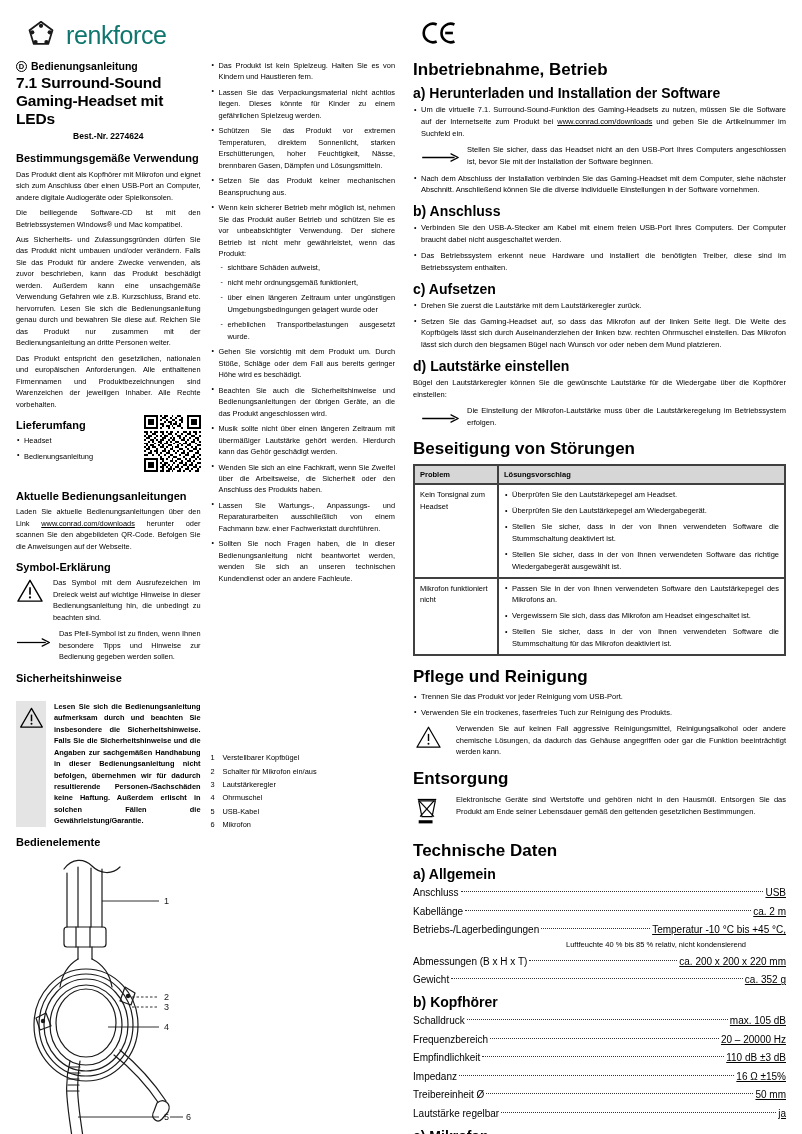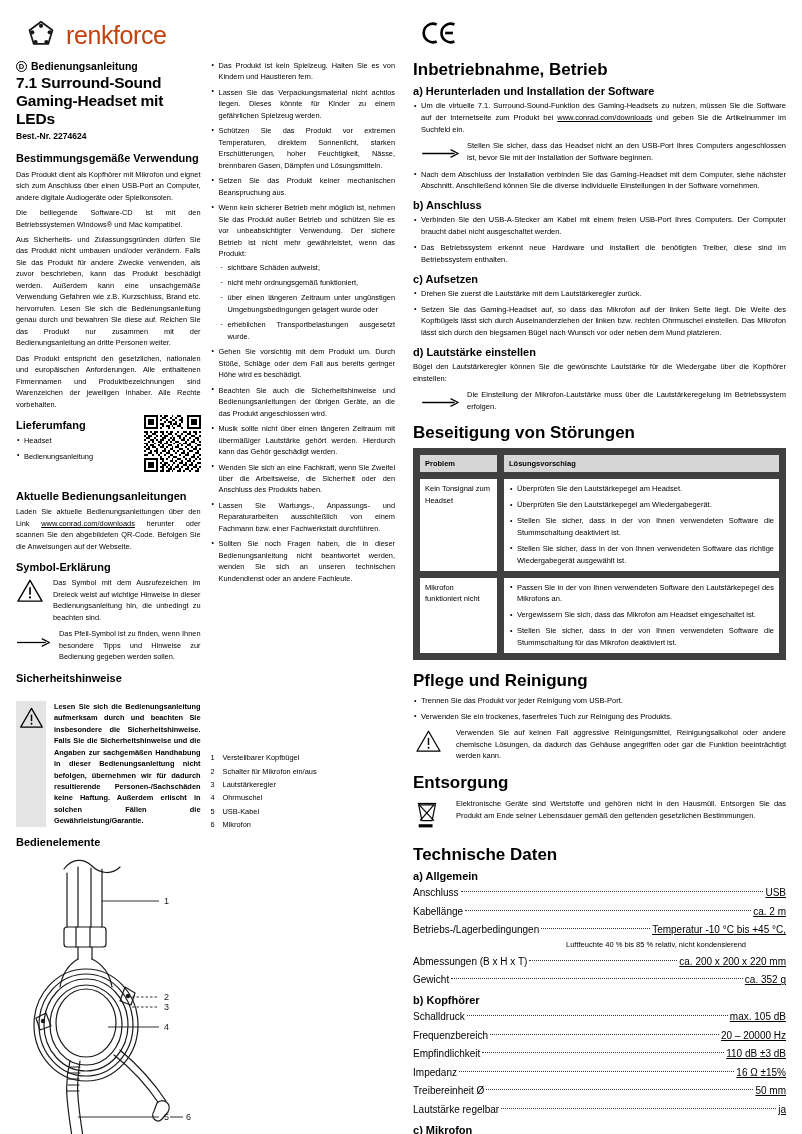--- a/index.html
+++ b/index.html
@@ -11,36 +11,36 @@
     color: #000;
     position: relative;
     overflow: hidden;
   }
   .page { position: relative; width: 802px; height: 1134px; padding: 14px 16px 0 16px; }
 
   
   .masthead { position: relative; height: 46px; }
   .logo-wrap { display: flex; align-items: center; gap: 8px; position: absolute; left: 8px; top: 4px; }
   .logo-mark { width: 34px; height: 34px; }
-  .logo-text { font-size: 25px; font-weight: 400; letter-spacing: -0.4px; color: #c2410c; }
+  .logo-text { font-size: 25px; font-weight: 400; letter-spacing: -0.4px; color: #0f766e; }
   .ce-mark { position: absolute; right: 330px; top: 6px; width: 34px; height: 26px; }
 
   
   .cols { display: flex; gap: 0; }
   .col-left  { width: 196px; padding-right: 10px; }
   .col-mid   { width: 196px; padding-right: 10px; }
   .col-right { width: 384px; padding-left: 8px; }
 
   .doc-kind { font-size: 10.5px; font-weight: bold; margin: 0 0 2px 0; display: flex; align-items: center; gap: 4px;}
   .flag-d {
     display: inline-block; width: 11px; height: 11px; border: 1px solid #000;
     border-radius: 50%; font-size: 7.5px; line-height: 9px; text-align: center; font-weight: bold;
   }
   h1.title { font-size: 15.5px; font-weight: bold; margin: 0 0 4px 0; line-height: 1.15; letter-spacing: -0.2px;}
-  .ordernr { font-size: 8.5px; font-weight: bold; margin: 0 0 11px 0; }
+  .ordernr { font-size: 8.5px; font-weight: bold; margin: 0 0 11px 0; text-align: center; }
 
   h2 { font-size: 11px; font-weight: bold; margin: 9px 0 3px 0; line-height: 1.2; }
   h2.first { margin-top: 0; }
   h3 { font-size: 9px; font-weight: bold; margin: 7px 0 3px 0; }
 
   p, li { font-size: 7.4px; line-height: 1.55; margin: 0 0 4px 0; text-align: justify; }
   p.last { margin-bottom: 0; }
 
   ul { list-style: none; margin: 0 0 4px 0; padding: 0; }
   ul li { position: relative; padding-left: 8px; }
@@ -73,36 +73,36 @@
 
   
   .diagram-area { position: relative; margin-top: 6px; }
   .legend { font-size: 7.4px; line-height: 1.0; }
   .legend-item { display: flex; gap: 5px; margin-bottom: 6px; }
   .legend-no { width: 7px; text-align: left; }
 
   
   .col-right h2 { font-size: 17px; margin: 0 0 4px 0; }
   .col-right h2.sp { margin-top: 11px; }
-  .col-right h3 { font-size: 11px; margin: 7px 0 3px 0; }
+  .col-right h3 { font-size: 14px; margin: 7px 0 3px 0; }
   .col-right h3.tight { margin-top: 5px; }
   .col-right p, .col-right li { font-size: 7.5px; line-height: 1.58; }
 
   .note-arrow { display: flex; gap: 4px; align-items: flex-start; margin: 2px 0 5px 8px; }
   .note-arrow .arrow-ico { width: 42px; padding-top: 4px; }
   .note-arrow p { margin: 0; }
 
   .tri-note { display: flex; gap: 13px; align-items: flex-start; margin: 3px 0 5px 2px; }
   .tri-note .ico { flex: 0 0 auto; width: 28px; padding-top: 2px; }
   .tri-note p { margin: 0; }
 
   
   table.trouble { width: 100%; border-collapse: collapse; margin-top: 3px; }
   table.trouble th, table.trouble td {
-    border: 7px solid #404040; vertical-align: top;
+    border: 2px solid #404040; vertical-align: top;
     padding: 4px 5px; font-size: 7.5px; line-height: 1.55; text-align: left; margin-top: 12px;
   }
   table.trouble th { background: #d6d6d6; font-weight: bold; padding: 3px 5px; }
   table.trouble td.problem { width: 84px; font-weight: normal; }
   table.trouble td ul { margin: 0; }
   table.trouble td ul li { margin-bottom: 4px; }
   table.trouble td ul li:last-child { margin-bottom: 0; }
 
   
   .spec { display: flex; align-items: center; font-size: 10px; line-height: 1.5; margin-bottom: 3.5px; }

